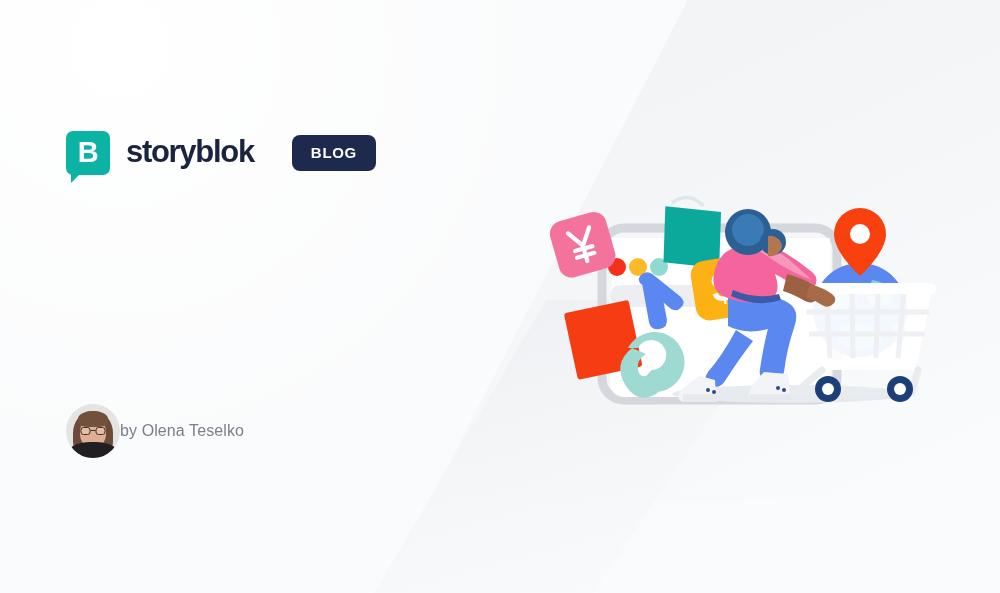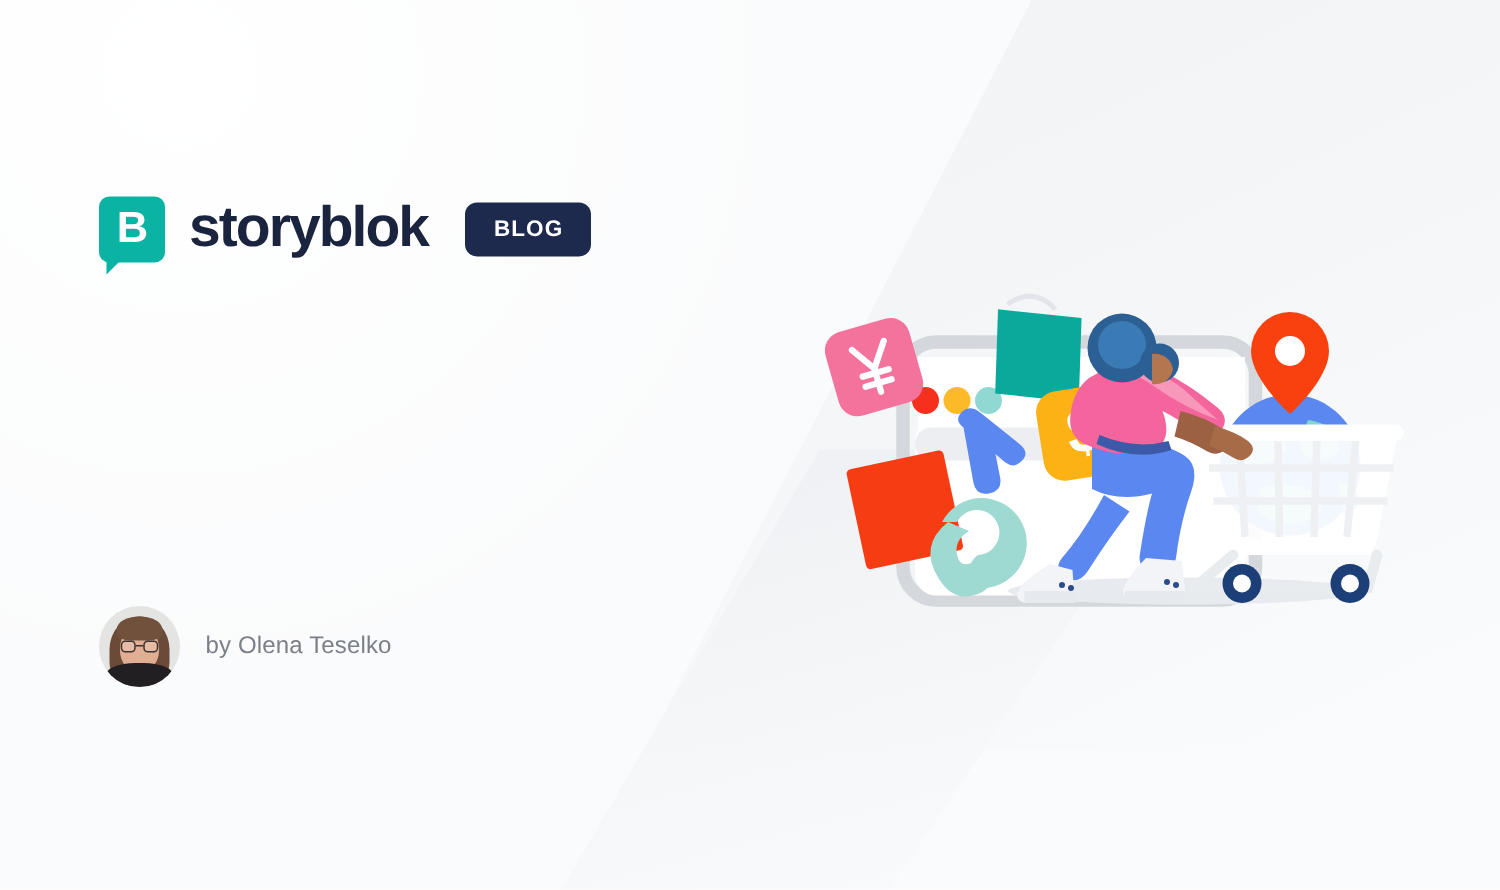--- a/index.html
+++ b/index.html
@@ -86,58 +86,57 @@
     justify-content: center;
     color: #ffffff;
     font-size: 29px;
     font-weight: 700;
     line-height: 1;
     letter-spacing: -.5px;
     padding-bottom: 1px;
   }
 
   .wordmark {
-    font-size: 38px;
+    font-size: 31px;
     font-weight: 700;
     letter-spacing: -1.3px;
     color: #1b243f;
     line-height: 1;
     padding-bottom: 3px;
   }
 
   .badge {
     background: #1d2a4d;
     color: #ffffff;
     font-size: 15px;
     font-weight: 700;
     letter-spacing: .7px;
     padding: 10px 19px 11px;
     border-radius: 8px;
     line-height: 1;
-    margin-left: 9px;
+    margin-left: 22px;
     white-space: nowrap;
   }
 
   .headline {
     position: absolute;
     top: 243px; left: 0;
     width: 400px;
     font-size: 35px;
     font-weight: 700;
     line-height: 1.28;
     letter-spacing: -.55px;
     color: #1d2a4d;
   }
 
   .byline {
     position: absolute;
     top: 404px; left: 0;
     display: flex;
     align-items: center;
-    gap: 17px;
   }
 
   .avatar {
     position: relative;
     width: 54px; height: 54px;
     border-radius: 50%;
     overflow: hidden;
     background: #e4e4e2;
     flex: none;
   }

